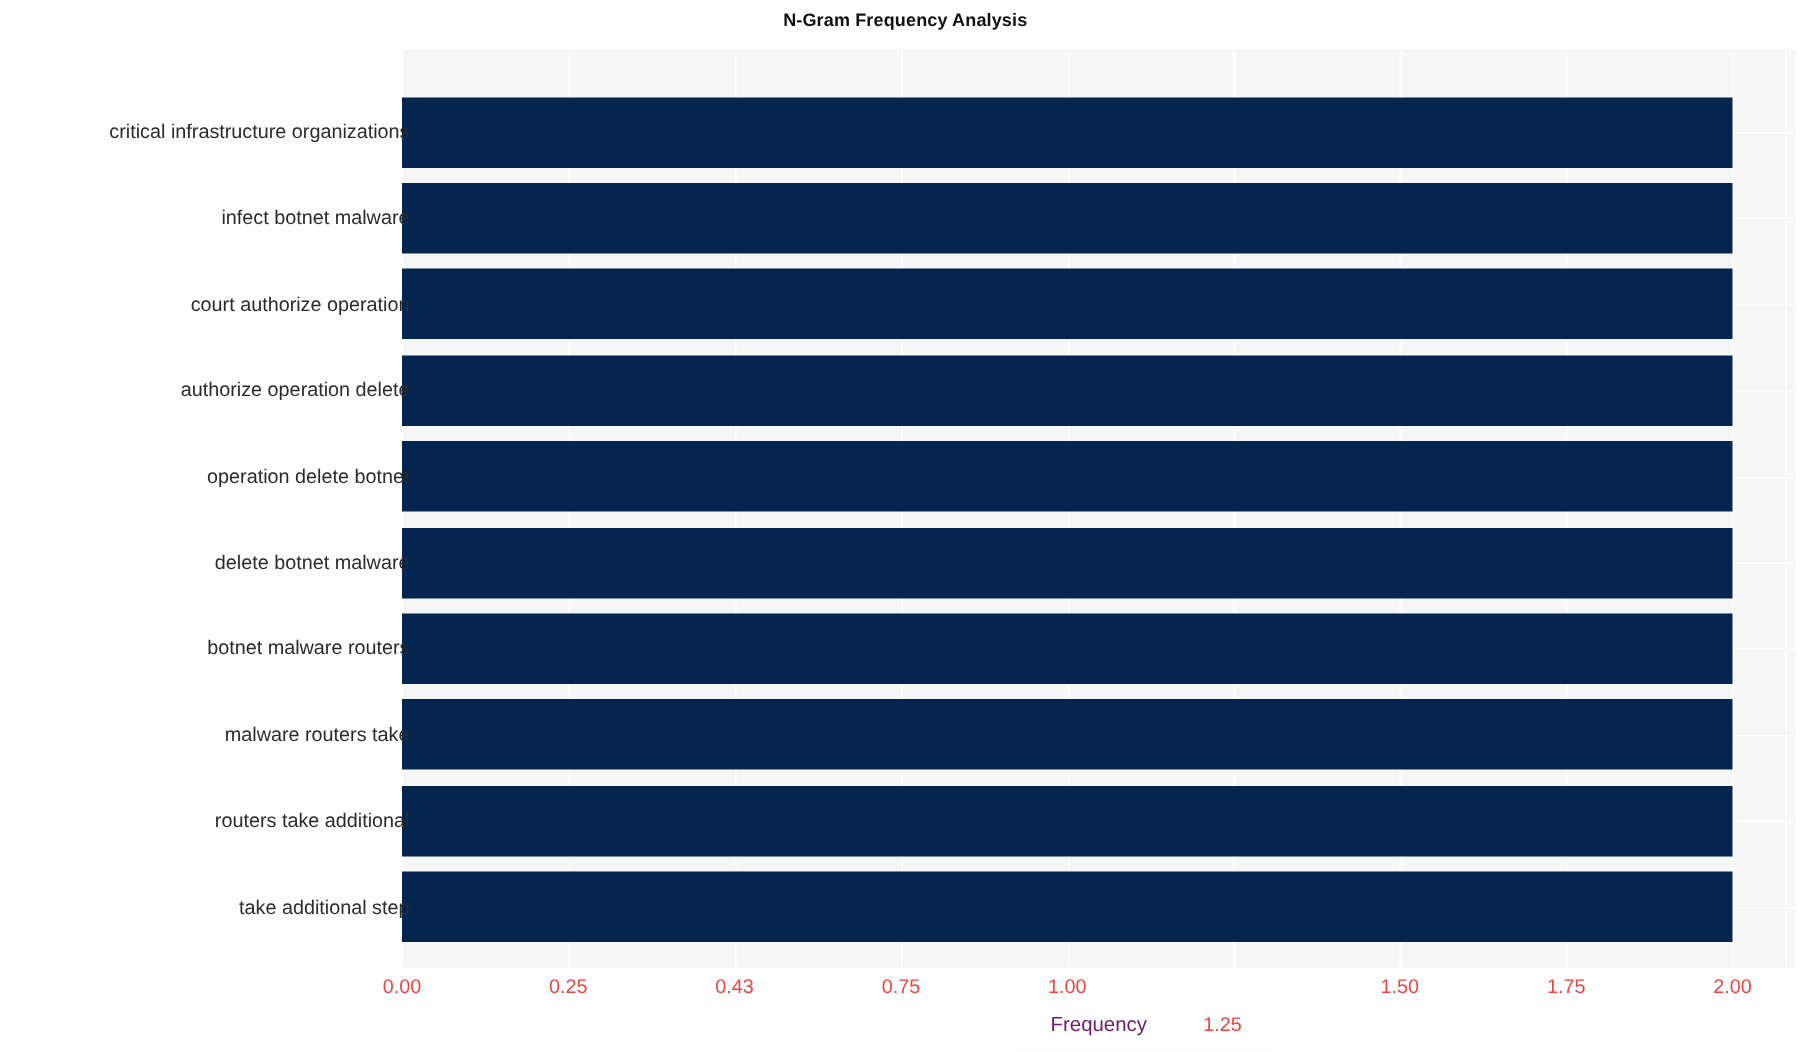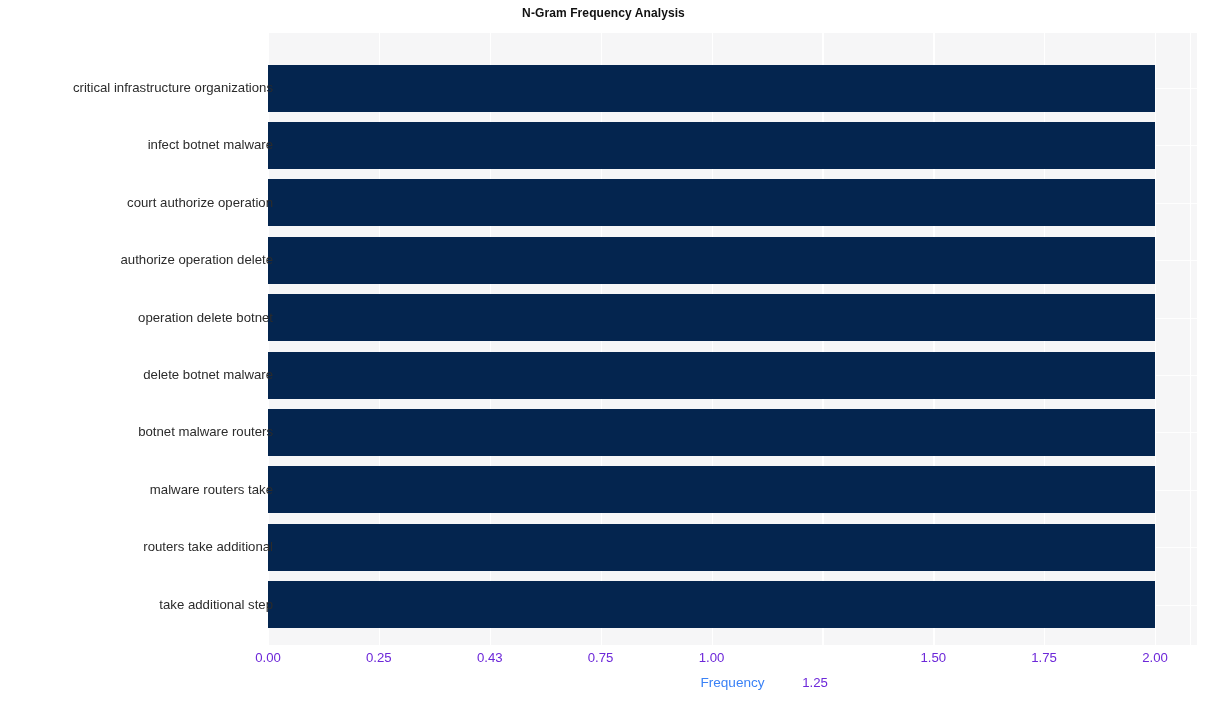--- a/index.html
+++ b/index.html
@@ -98,34 +98,34 @@
   }
 
   
   .xtick-label {
     position: absolute;
     top: 651px;
     width: 80px;
     margin-left: -40px;
     text-align: center;
     font-size: 13.2px;
-    color: #6d28d9;
+    color: #ef4444;
     white-space: nowrap;
     line-height: 1;
   }
 
   
   #xaxis-title {
     position: absolute;
     left: 268px;
     top: 675px;
     width: 929px;
     text-align: center;
     font-size: 13.6px;
-    color: #3b82f6;
+    color: #701a75;
     white-space: nowrap;
   }
 </style>
 </head>
 <body>
 
 <div id="figure">
 
   <div id="chart-title">N-Gram Frequency Analysis</div>
 

